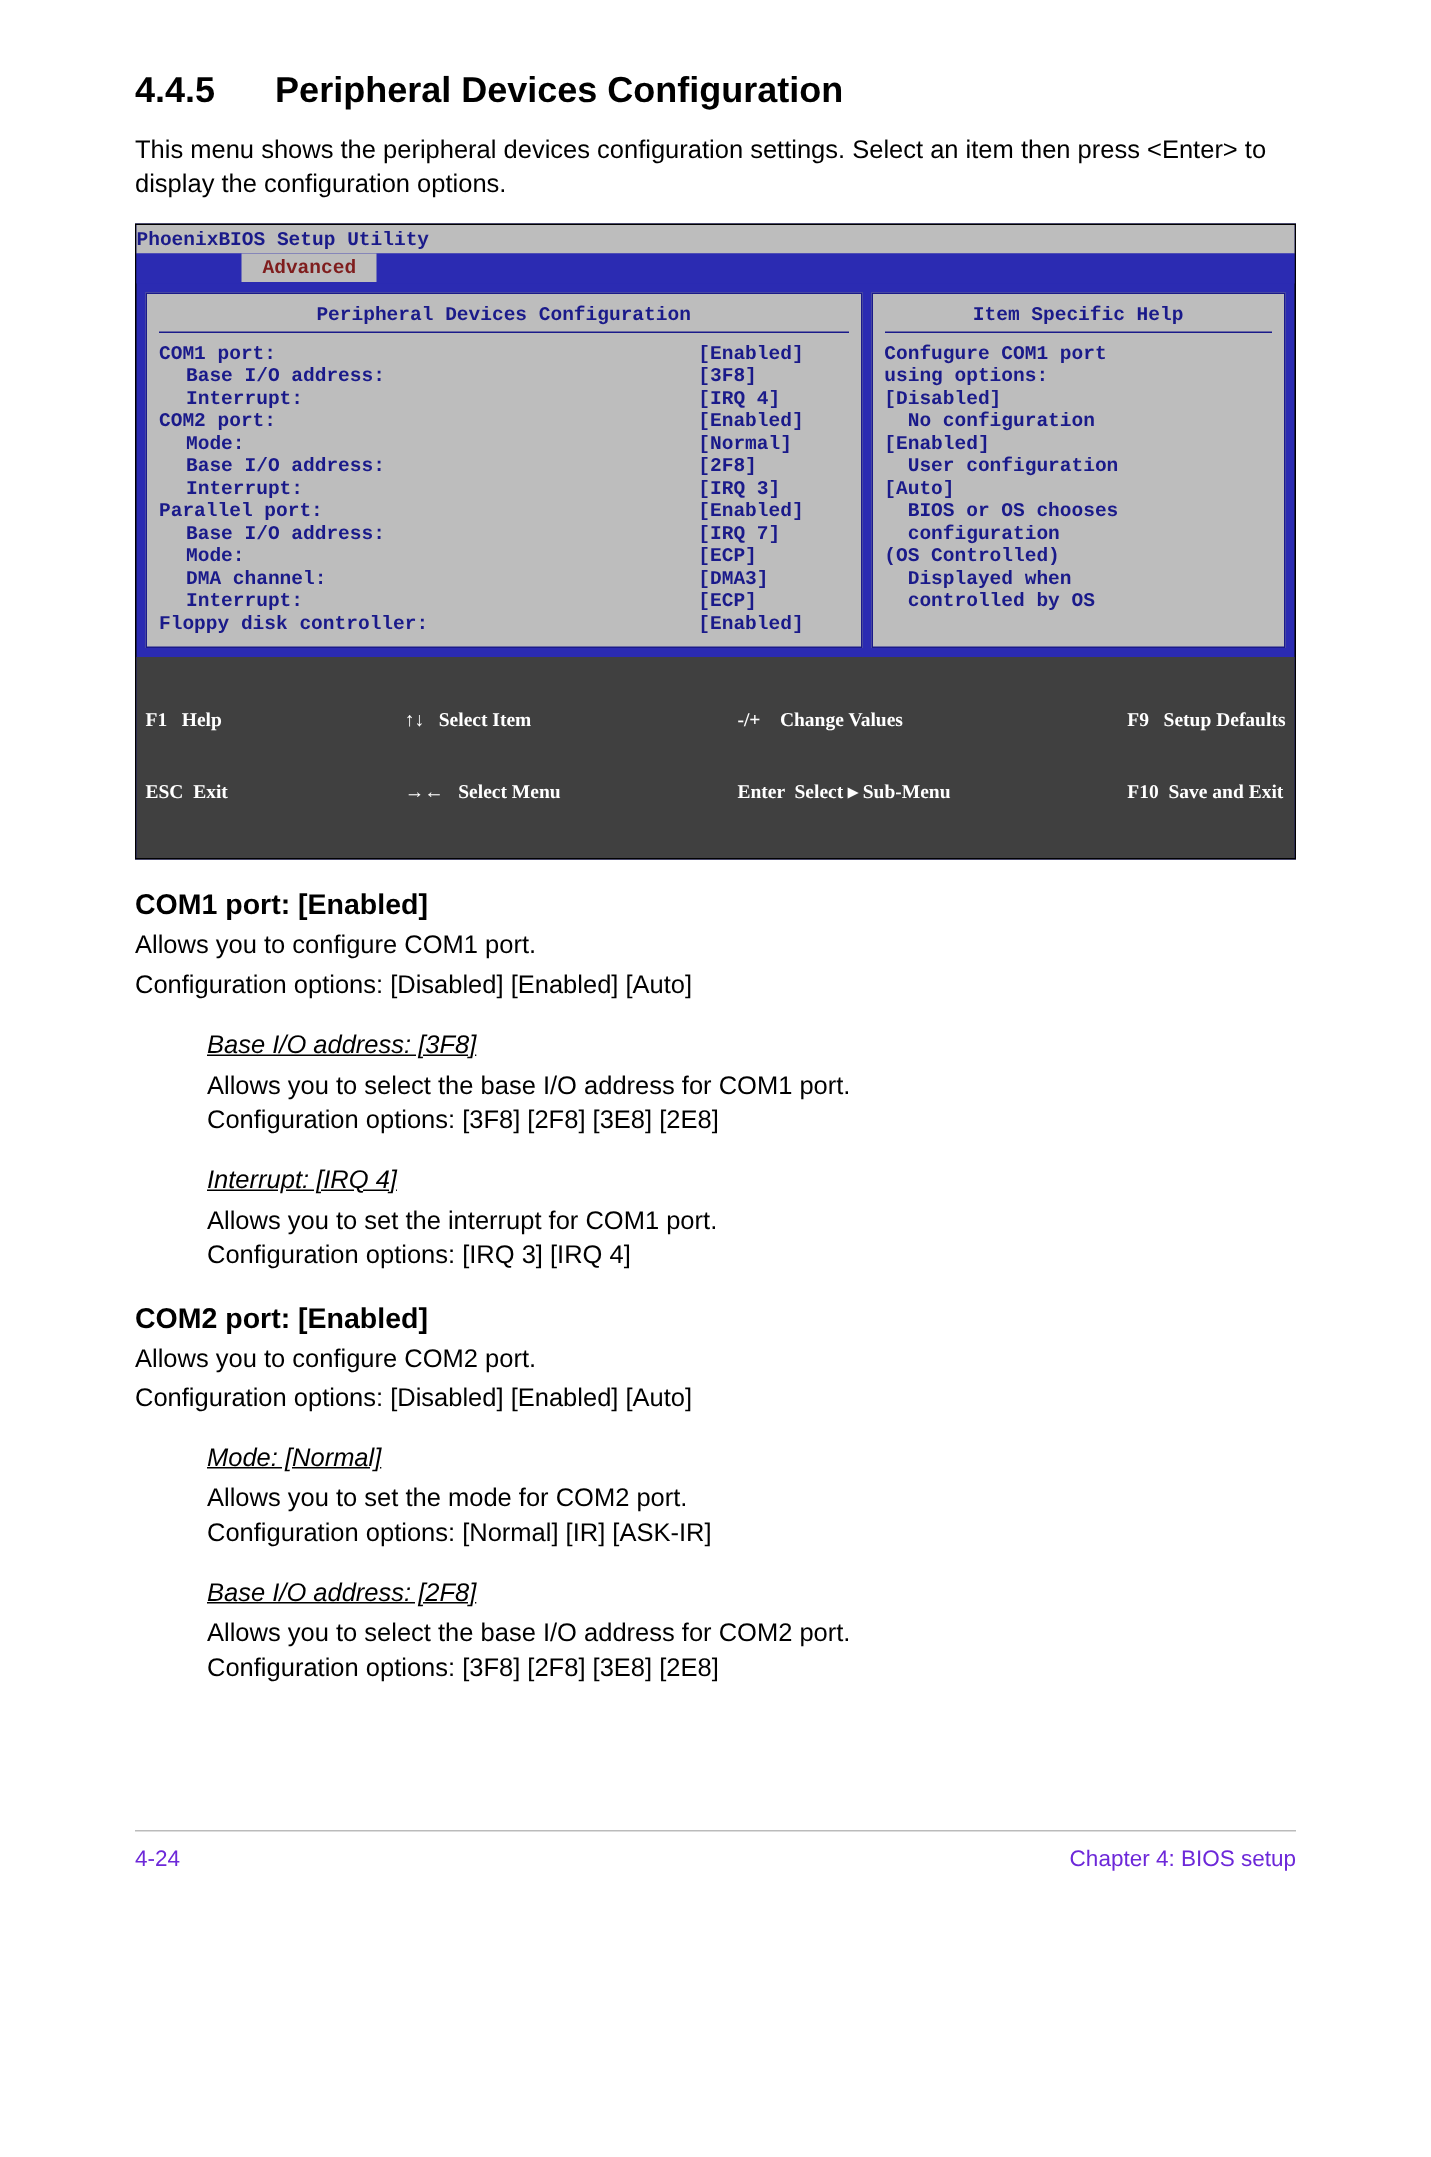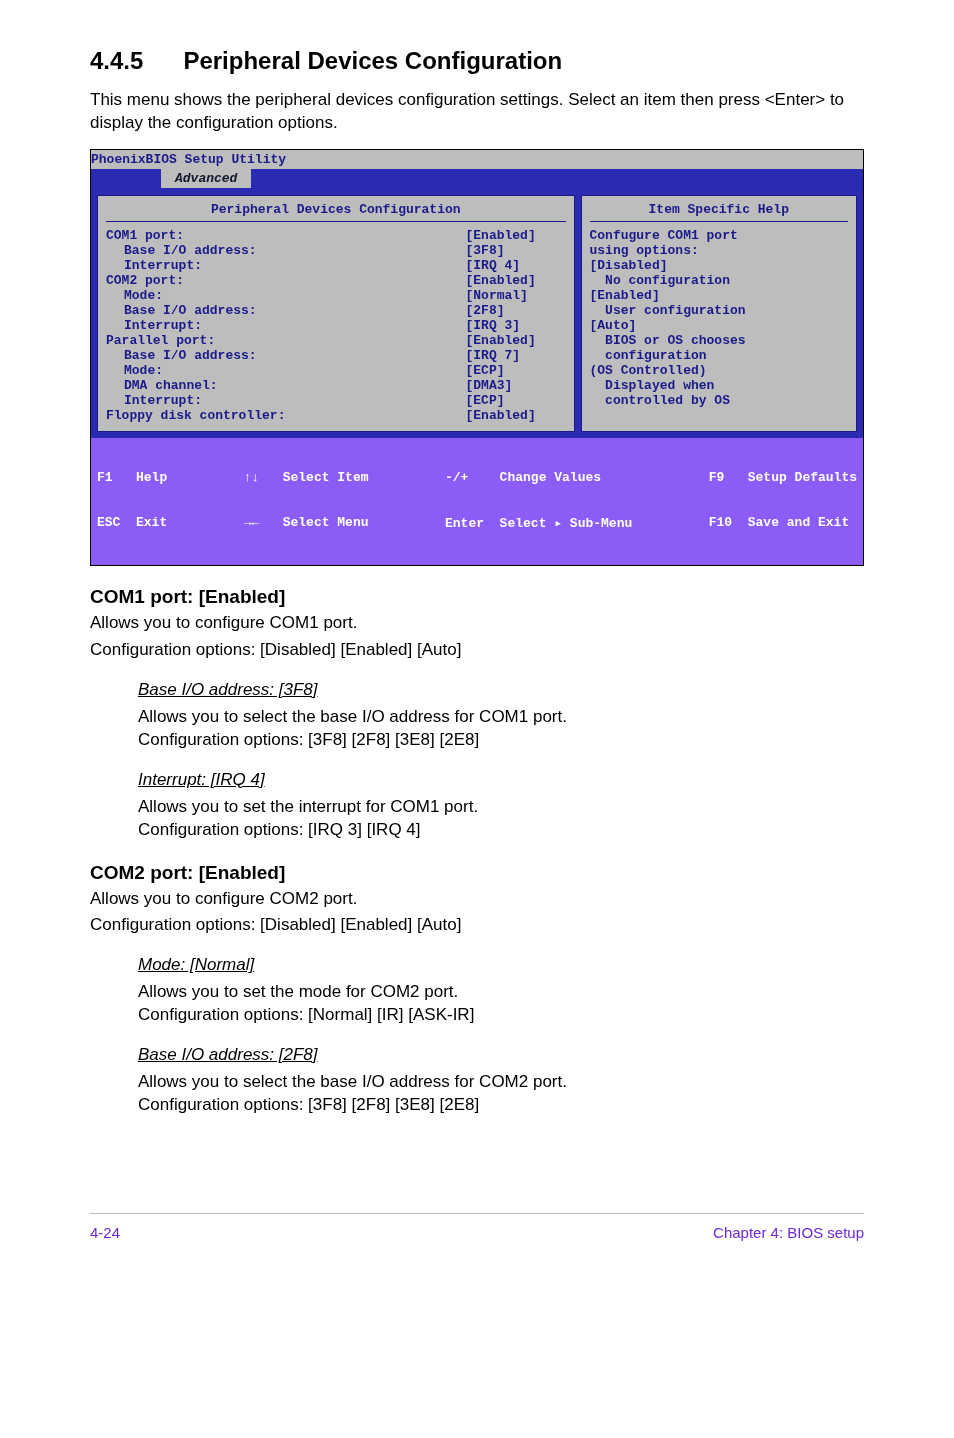--- a/index.html
+++ b/index.html
@@ -38,23 +38,22 @@
     padding: 2px 0;
   }
   .bios-tabs {
     background: #2b2bb2;
     padding: 0 0 0 70px;
     height: 20px;
   }
   .bios-tab {
     display: inline-block;
     background: #bdbdbd;
-    color: #0f172a;
+    color: #7f1d1d;
     padding: 2px 14px;
-    font-style: italic;
   }
   .bios-inner {
     padding: 6px;
   }
   .bios-columns {
     display: flex;
     gap: 6px;
     width: 100%;
   }
   .panel {
@@ -73,24 +72,25 @@
   }
   .panel-header.lefth { text-align: center; }
   .settings-table { width: 100%; }
   .settings-row { display: flex; align-items: center; }
   .settings-row .lbl { white-space: pre; }
   .settings-row .val { margin-left: auto; padding-left: 20px; white-space: pre; min-width: 100px; text-align: left; }
   .indent1 { padding-left: 18px; }
   .help-body p { margin: 0; white-space: pre; }
   .bios-footer {
     display: flex;
-    background: #8b5cf6;
+    background: #404040;
     color: #ffffff;
     padding: 2px 6px 4px 6px;
     justify-content: space-between;
+    font-family: Liberation Serif, serif;
   }
   .bios-footer .grp { white-space: pre; }
   
   h3.subhead {
     font-size: 19px;
     font-weight: bold;
     margin: 20px 0 4px 0;
   }
   p.body {
     font-size: 17px;

